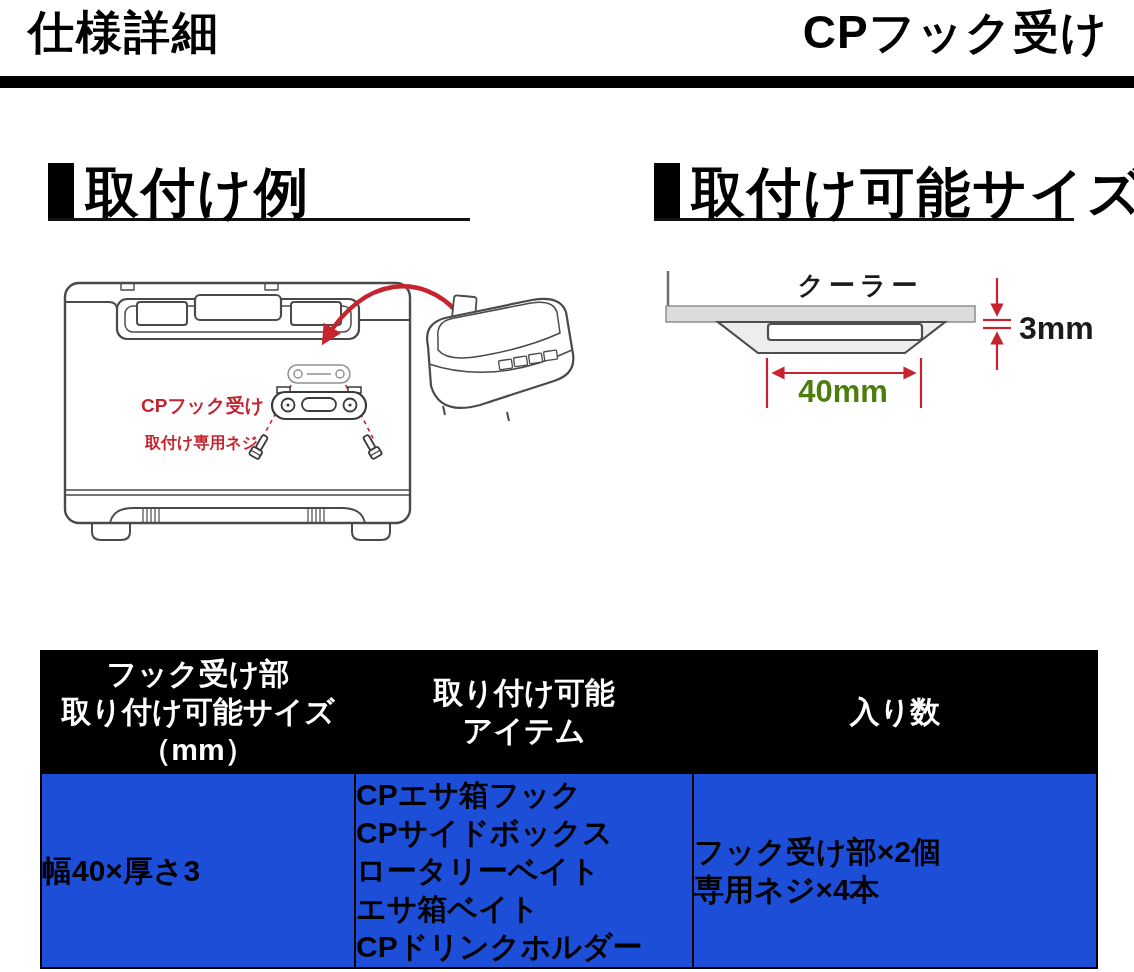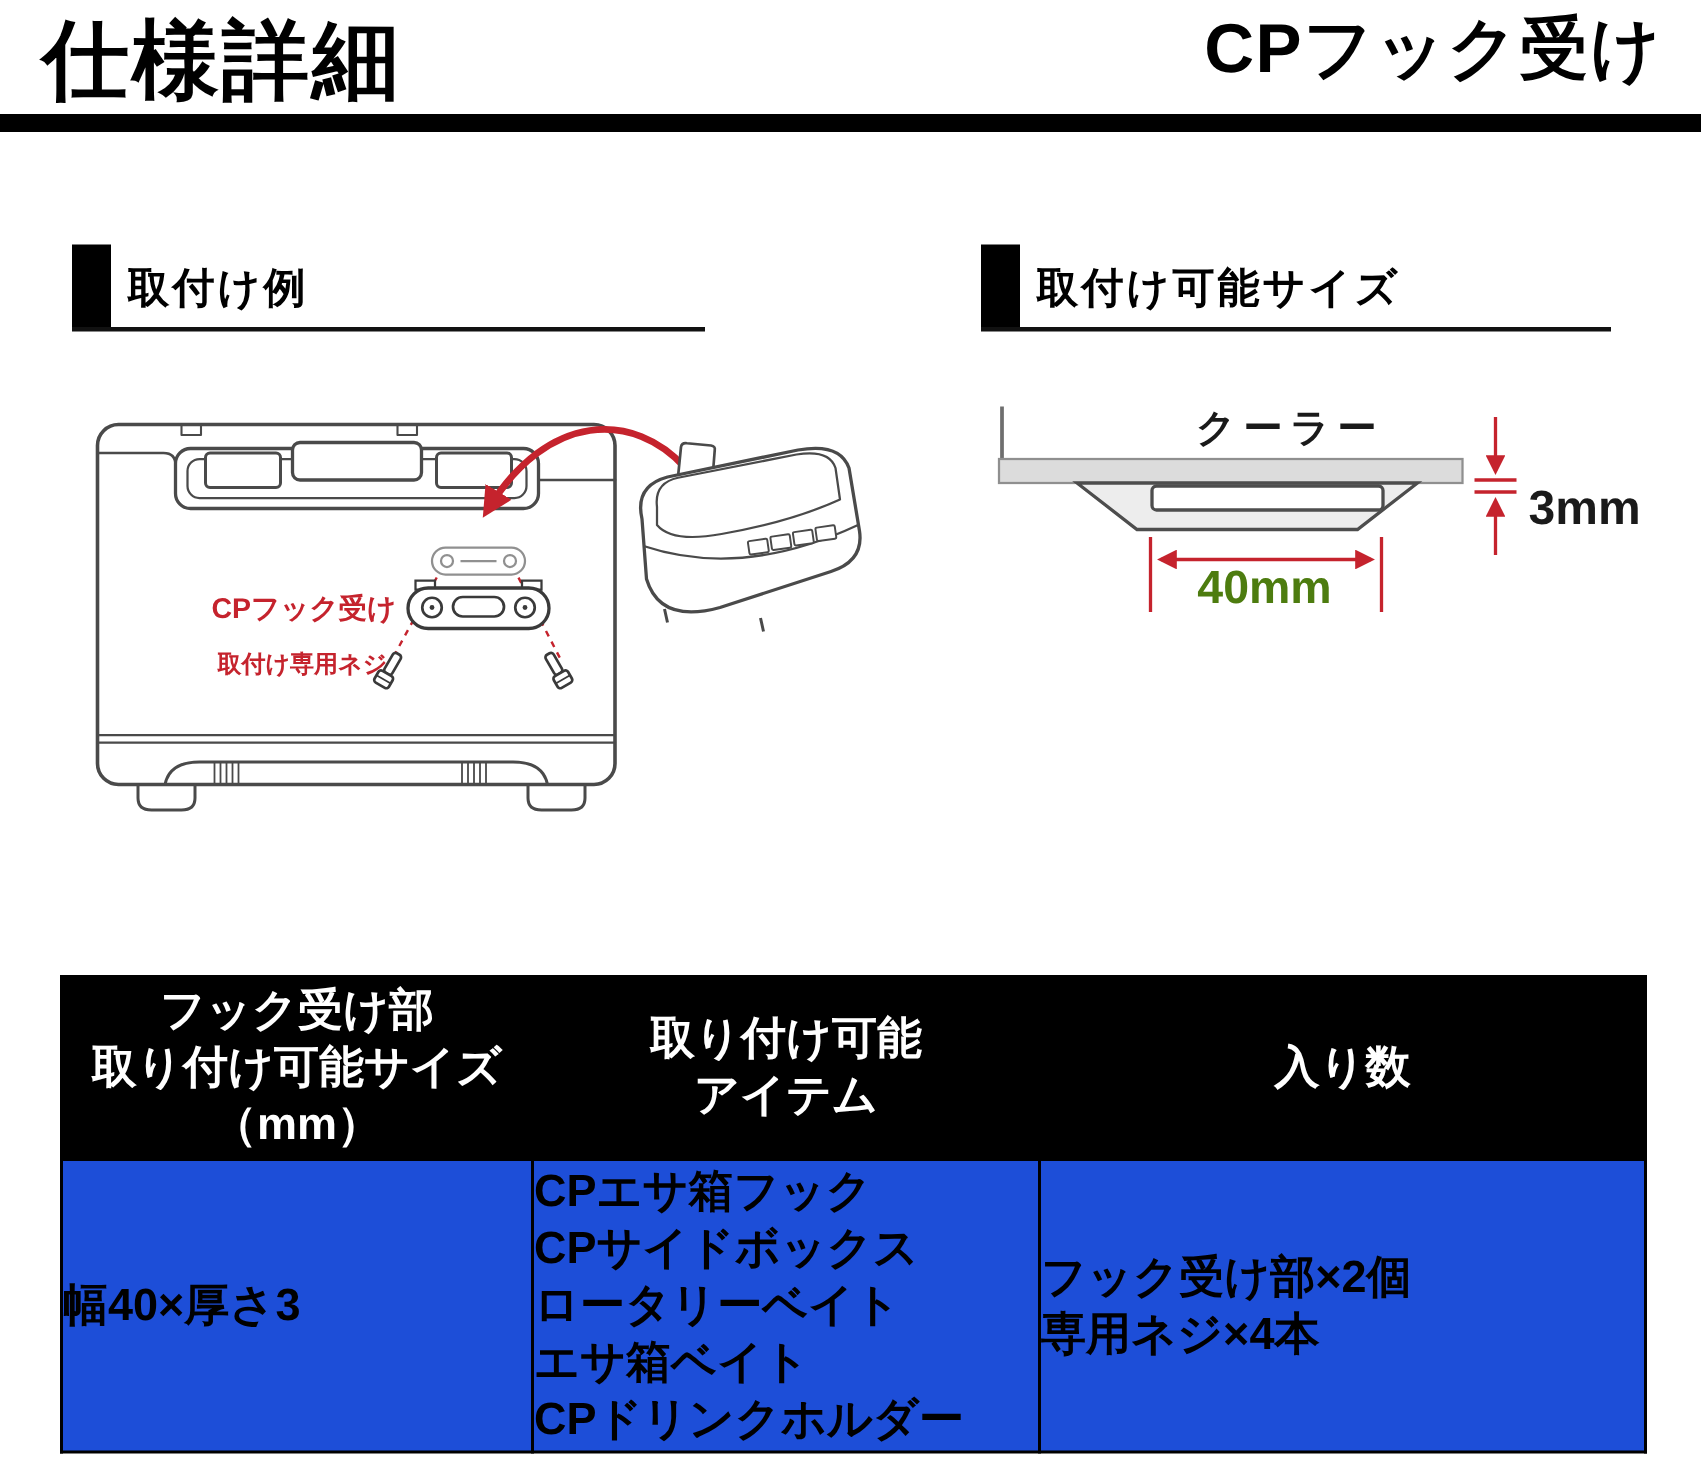--- a/index.html
+++ b/index.html
@@ -1,37 +1,37 @@
 <!DOCTYPE html>
 <html><head>
 <meta charset="utf-8">
 <style>
   html,body { margin:0; padding:0; background:#fff; }
   body { font-family:"Liberation Sans","DejaVu Sans",sans-serif; }
   .page { position:relative; width:1134px; height:972px; background:#fff; overflow:hidden; }
   .abs { position:absolute; }
 
   
-  .page-title { position:absolute; left:28px; top:2px; font-size:58px; font-weight:900; letter-spacing:2px; color:#000; white-space:nowrap; }
+  .page-title { position:absolute; left:28px; top:2px; font-size:46px; font-weight:900; letter-spacing:2px; color:#000; white-space:nowrap; }
   .product-name { position:absolute; right:26px; top:2px; font-size:46px; font-weight:900; letter-spacing:1px; color:#000; white-space:nowrap; }
   .header-bar { position:absolute; left:0; top:76px; width:1134px; height:12px; background:#000; }
 
   
   .section-title { position:absolute; height:58px; border-bottom:3px solid #111; display:flex; align-items:flex-end; gap:11px; }
   .section-title .marker { display:inline-block; width:26px; height:55px; background:#000; flex:0 0 auto; }
-  .section-title .stitle { font-size:28px; font-weight:900; line-height:52px; letter-spacing:2px; color:#000; white-space:nowrap; }
+  .section-title .stitle { font-size:54px; font-weight:900; line-height:52px; letter-spacing:2px; color:#000; white-space:nowrap; }
 
   
   .lbl { position:absolute; white-space:nowrap; }
   .red { color:#c5232d; }
   .hook-label   { left:141px; top:393px; font-size:19px; font-weight:bold; }
   .screw-label  { left:145px; top:433px; font-size:16px; font-weight:bold; }
   .bait-caption { left:450px; top:273px; width:182px; text-align:center; font-size:19px; font-weight:bold; color:#000; }
   .cooler-label { left:770px; top:268px; width:180px; text-align:center; font-size:26px; font-weight:900; letter-spacing:5px; color:#1a1a1a; }
-  .dim-3mm  { left:1019px; top:310px; font-size:32px; font-weight:900; color:#1a1a1a;margin-top:10px; }
+  .dim-3mm  { left:1019px; top:310px; font-size:32px; font-weight:900; color:#1a1a1a; }
   .dim-40mm { left:773px;  top:374px; width:140px; text-align:center; font-size:31px; font-weight:900; color:#4d7c0f; }
 
   
   .spec-table { position:absolute; left:40px; top:650px; width:1056px; border-collapse:collapse; table-layout:fixed; }
   .spec-table th { background:#000; color:#fff; height:120px; font-size:30px; font-weight:bold; line-height:38px; text-align:center; vertical-align:middle; border:2px solid #000; padding:0; }
   .spec-table td { background:#1d4ed8; color:#000; height:193px; font-size:30px; font-weight:bold; line-height:38px; text-align:left; vertical-align:middle; border:2px solid #000; padding:0; }
 </style>
 </head>
 <body>
 

